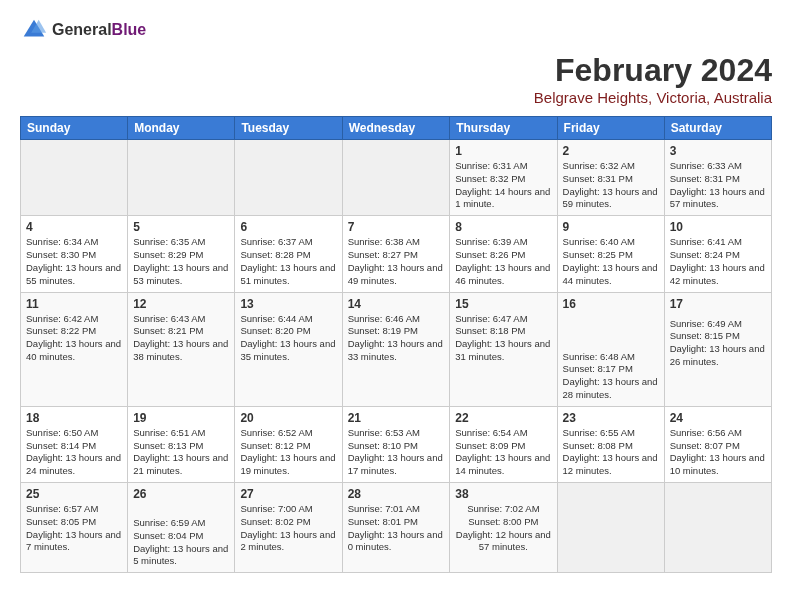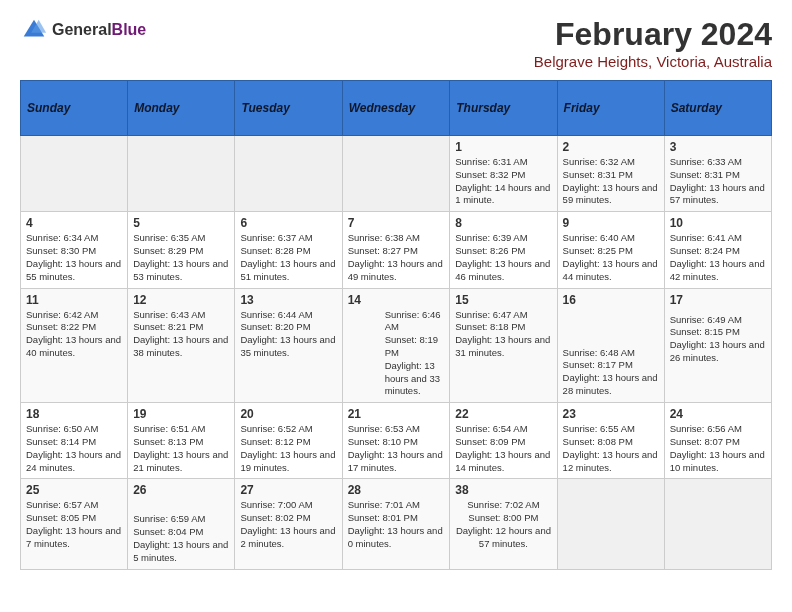--- a/index.html
+++ b/index.html
@@ -25,43 +25,43 @@
       display: flex;
       flex-direction: row;
       line-height: 1.1;
     }
     .logo-icon {
       width: 28px;
       height: 28px;
     }
     .title-area {
       text-align: right;
+      margin-top: 36px;
     }
     .main-title {
       font-size: 32px;
       font-weight: bold;
       color: #333;
     }
     .subtitle {
       font-size: 15px;
       color: #7f1d1d;
     }
     .calendar {
       width: 100%;
       border-collapse: collapse;
     }
     .calendar thead th {
       background: #3a7bd5;
-      color: #0f172a;
+      color: #ffffff;
       font-size: 12px;
       font-weight: bold;
-      padding: 20px 6px;
+      padding: 4px 6px;
       border: 1px solid #2a5fa5;
       text-align: left;
-      font-style: italic;
     }
     .calendar tbody td {
       border: 1px solid #ccc;
       vertical-align: top;
       padding: 4px 5px;
       width: 108px;
       min-height: 80px;
       font-size: 10px;
       color: #333;
       background: #fff;
@@ -202,21 +202,21 @@
 Daylight: 13 hours and 38 minutes.</div>
         </td>
         <td>
           <span class="day-num">13</span>
           <div class="day-info" style="white-space: pre-line;">Sunrise: 6:44 AM
 Sunset: 8:20 PM
 Daylight: 13 hours and 35 minutes.</div>
         </td>
         <td>
           <span class="day-num">14</span>
-          <div class="day-info" style="white-space: pre-line; margin-left: 37px;">Sunrise: 6:46 AM
+          <div class="day-info" style="white-space: pre-line;">Sunrise: 6:46 AM
 Sunset: 8:19 PM
 Daylight: 13 hours and 33 minutes.</div>
         </td>
         <td>
           <span class="day-num">15</span>
           <div class="day-info" style="white-space: pre-line;">Sunrise: 6:47 AM
 Sunset: 8:18 PM
 Daylight: 13 hours and 31 minutes.</div>
         </td>
         <td>

